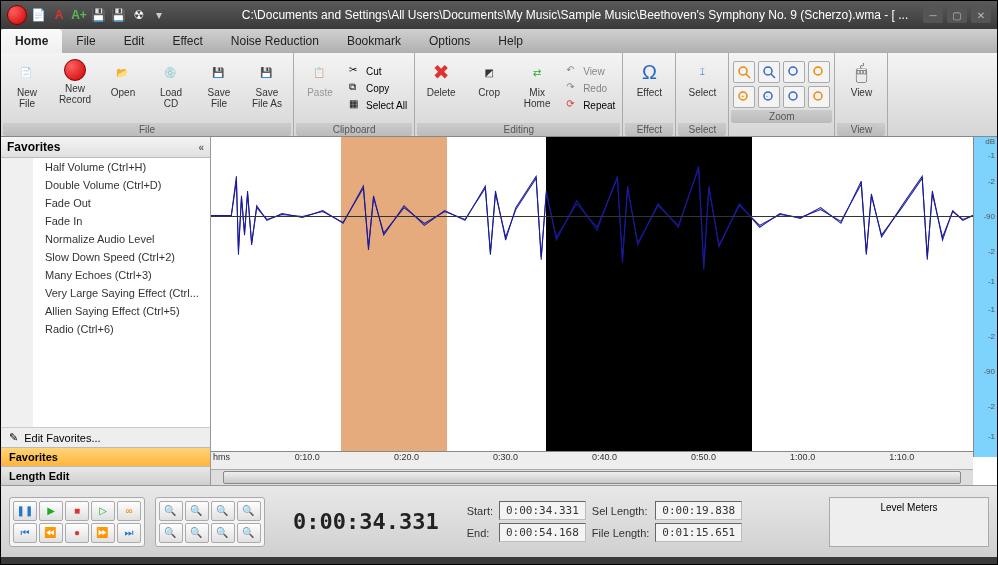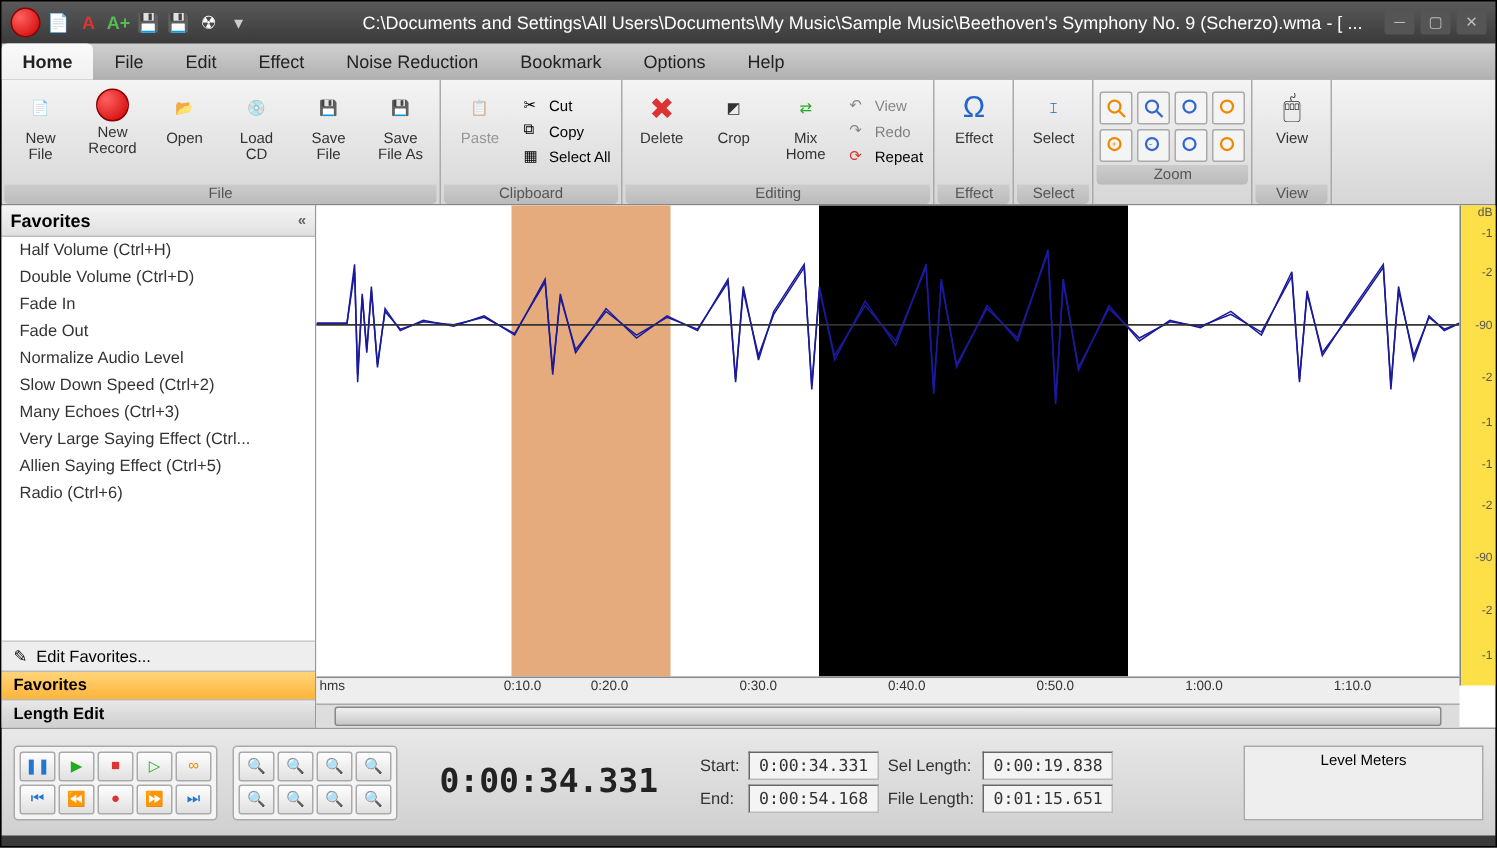--- a/index.html
+++ b/index.html
@@ -22,28 +22,28 @@
   .rbtn .ri { width: 26px; height: 26px; margin-bottom: 2px; display: flex; align-items: center; justify-content: center; }
   .rbtn.disabled { opacity: 0.45; }
   .micro-col { display: flex; flex-direction: column; gap: 1px; justify-content: center; font-size: 10px; }
   .micro-item { display: flex; align-items: center; gap: 3px; cursor: pointer; padding: 1px 3px; }
   .micro-item .mi { width: 14px; height: 14px; }
   .zoom-grid { display: grid; grid-template-columns: repeat(4,22px); grid-template-rows: repeat(2,22px); gap: 3px; padding-top: 6px; }
   .zoom-cell { width: 22px; height: 22px; border: 1px solid #aaa; background: #f4f4f4; border-radius: 2px; display:flex; align-items:center; justify-content:center; }
   .content { display: flex; height: 348px; background: #e0e0e0; }
   .sidebar { width: 210px; display: flex; flex-direction: column; border-right: 1px solid #999; background: #f0f0f0; }
   .panel-title { background: linear-gradient(#f5f5f5,#e0e0e0); font-size: 12px; font-weight: bold; padding: 3px 6px; border-bottom: 1px solid #bbb; display: flex; justify-content: space-between; align-items:center;}
-  .fav-list { flex: 1; overflow: hidden; font-size: 11px; background: #fff; }
+  .fav-list { flex: 1; overflow: hidden; font-size: 11px; background: #fff; margin-left: 32px; }
   .fav-item { padding: 3px 12px; cursor: pointer; white-space: nowrap; color: #333; }
   .edit-fav { background: #eee; border-top: 1px solid #ccc; font-size: 11px; padding: 3px 8px; display:flex; gap:6px; align-items:center; }
   .section-bar { font-size: 11px; font-weight: bold; padding: 3px 8px; border-top: 1px solid #bbb; cursor: pointer; }
   .section-bar.active { background: linear-gradient(#ffd47a,#ffb53a); }
   .section-bar.inactive { background: linear-gradient(#e8e8e8,#cfcfcf); }
   .wave-area { flex: 1; display: flex; flex-direction: column; background: #fff; position: relative; }
-  .db-scale { position: absolute; right: 0; top: 0; width: 24px; height: 320px; background: #fde047; border-left: 1px solid #888; font-size: 8px; color: #555; }
+  .db-scale { position: absolute; right: 0; top: 0; width: 24px; height: 320px; background: #7dd3fc; border-left: 1px solid #888; font-size: 8px; color: #555; }
   .db-tick { position: absolute; right: 2px; }
   .waves { flex: 1; position: relative; background: #fff; margin-right: 24px; }
   .wave-ch { position: absolute; left: 0; right: 0; height: 50%; }
   .wave-ch svg { width: 100%; height: 100%; }
   .wave-ch:nth-child(1){ top: 0; }
   .wave-ch:nth-child(2){ top: 50%; }
   .midline { position: absolute; left:0; right:0; top:50%; border-top:1px solid #333; }
   .sel-orange { position: absolute; top: 0; bottom: 0; background: rgba(222,143,80,0.75); }
   .sel-black { position: absolute; top: 0; bottom: 0; background: #000; mix-blend-mode: normal; }
   .timeline { height: 18px; background: #eee; border-top: 1px solid #888; font-size: 9px; color: #333; position: relative; margin-right: 24px; }
@@ -263,22 +263,22 @@
 
 <div class="content">
   <div class="sidebar">
     <div class="panel-title">
       <span>Favorites</span>
       <span class="collapse-chevs">«</span>
     </div>
     <div class="fav-list">
       <div class="fav-item">Half Volume (Ctrl+H)</div>
       <div class="fav-item">Double Volume (Ctrl+D)</div>
+      <div class="fav-item">Fade Out</div>
       <div class="fav-item">Fade In</div>
-      <div class="fav-item">Fade Out</div>
       <div class="fav-item">Normalize Audio Level</div>
       <div class="fav-item">Slow Down Speed (Ctrl+2)</div>
       <div class="fav-item">Many Echoes (Ctrl+3)</div>
       <div class="fav-item">Very Large Saying Effect (Ctrl...</div>
       <div class="fav-item">Allien Saying Effect (Ctrl+5)</div>
       <div class="fav-item">Radio (Ctrl+6)</div>
     </div>
     <div class="edit-fav">
       <span>✎</span>
       <span>Edit Favorites...</span>
@@ -299,21 +299,21 @@
       </div>
       <div class="wave-ch">
         <div class="midline"></div>
         <svg viewBox="0 0 750 160" preserveAspectRatio="none">
             <polyline fill="none" stroke="#1a1a9a" stroke-width="1" points="0,80 20,80 25,45 27,115 30,62 33,98 36,58 40,108 45,72 55,84 70,79 90,81 110,76 130,87 150,52 155,112 160,62 170,98 190,72 210,88 230,76 250,84 270,52 275,118 280,58 290,102 300,74 320,42 325,122 330,58 340,102 360,68 380,92 400,42 405,125 410,52 420,108 440,70 460,90 480,32 485,132 490,52 500,110 520,70 540,90 560,79 580,82 600,74 620,86 640,48 645,118 650,60 660,100 680,72 700,42 705,122 710,58 720,102 730,76 740,84 750,80"></polyline>
           </svg>
       </div>
     </div>
     <div class="timeline">
       <span class="tl-tick" style="left:2px;">hms</span>
-      <span class="tl-tick" style="left:11%;margin-left:41px;">0:10.0</span>
+      <span class="tl-tick" style="left:11%;">0:10.0</span>
       <span class="tl-tick" style="left:24%;">0:20.0</span>
       <span class="tl-tick" style="left:37%;">0:30.0</span>
       <span class="tl-tick" style="left:50%;">0:40.0</span>
       <span class="tl-tick" style="left:63%;">0:50.0</span>
       <span class="tl-tick" style="left:76%;">1:00.0</span>
       <span class="tl-tick" style="left:89%;">1:10.0</span>
     </div>
     <div class="hscroll">
         <div class="hscroll-thumb"></div>
       </div>

